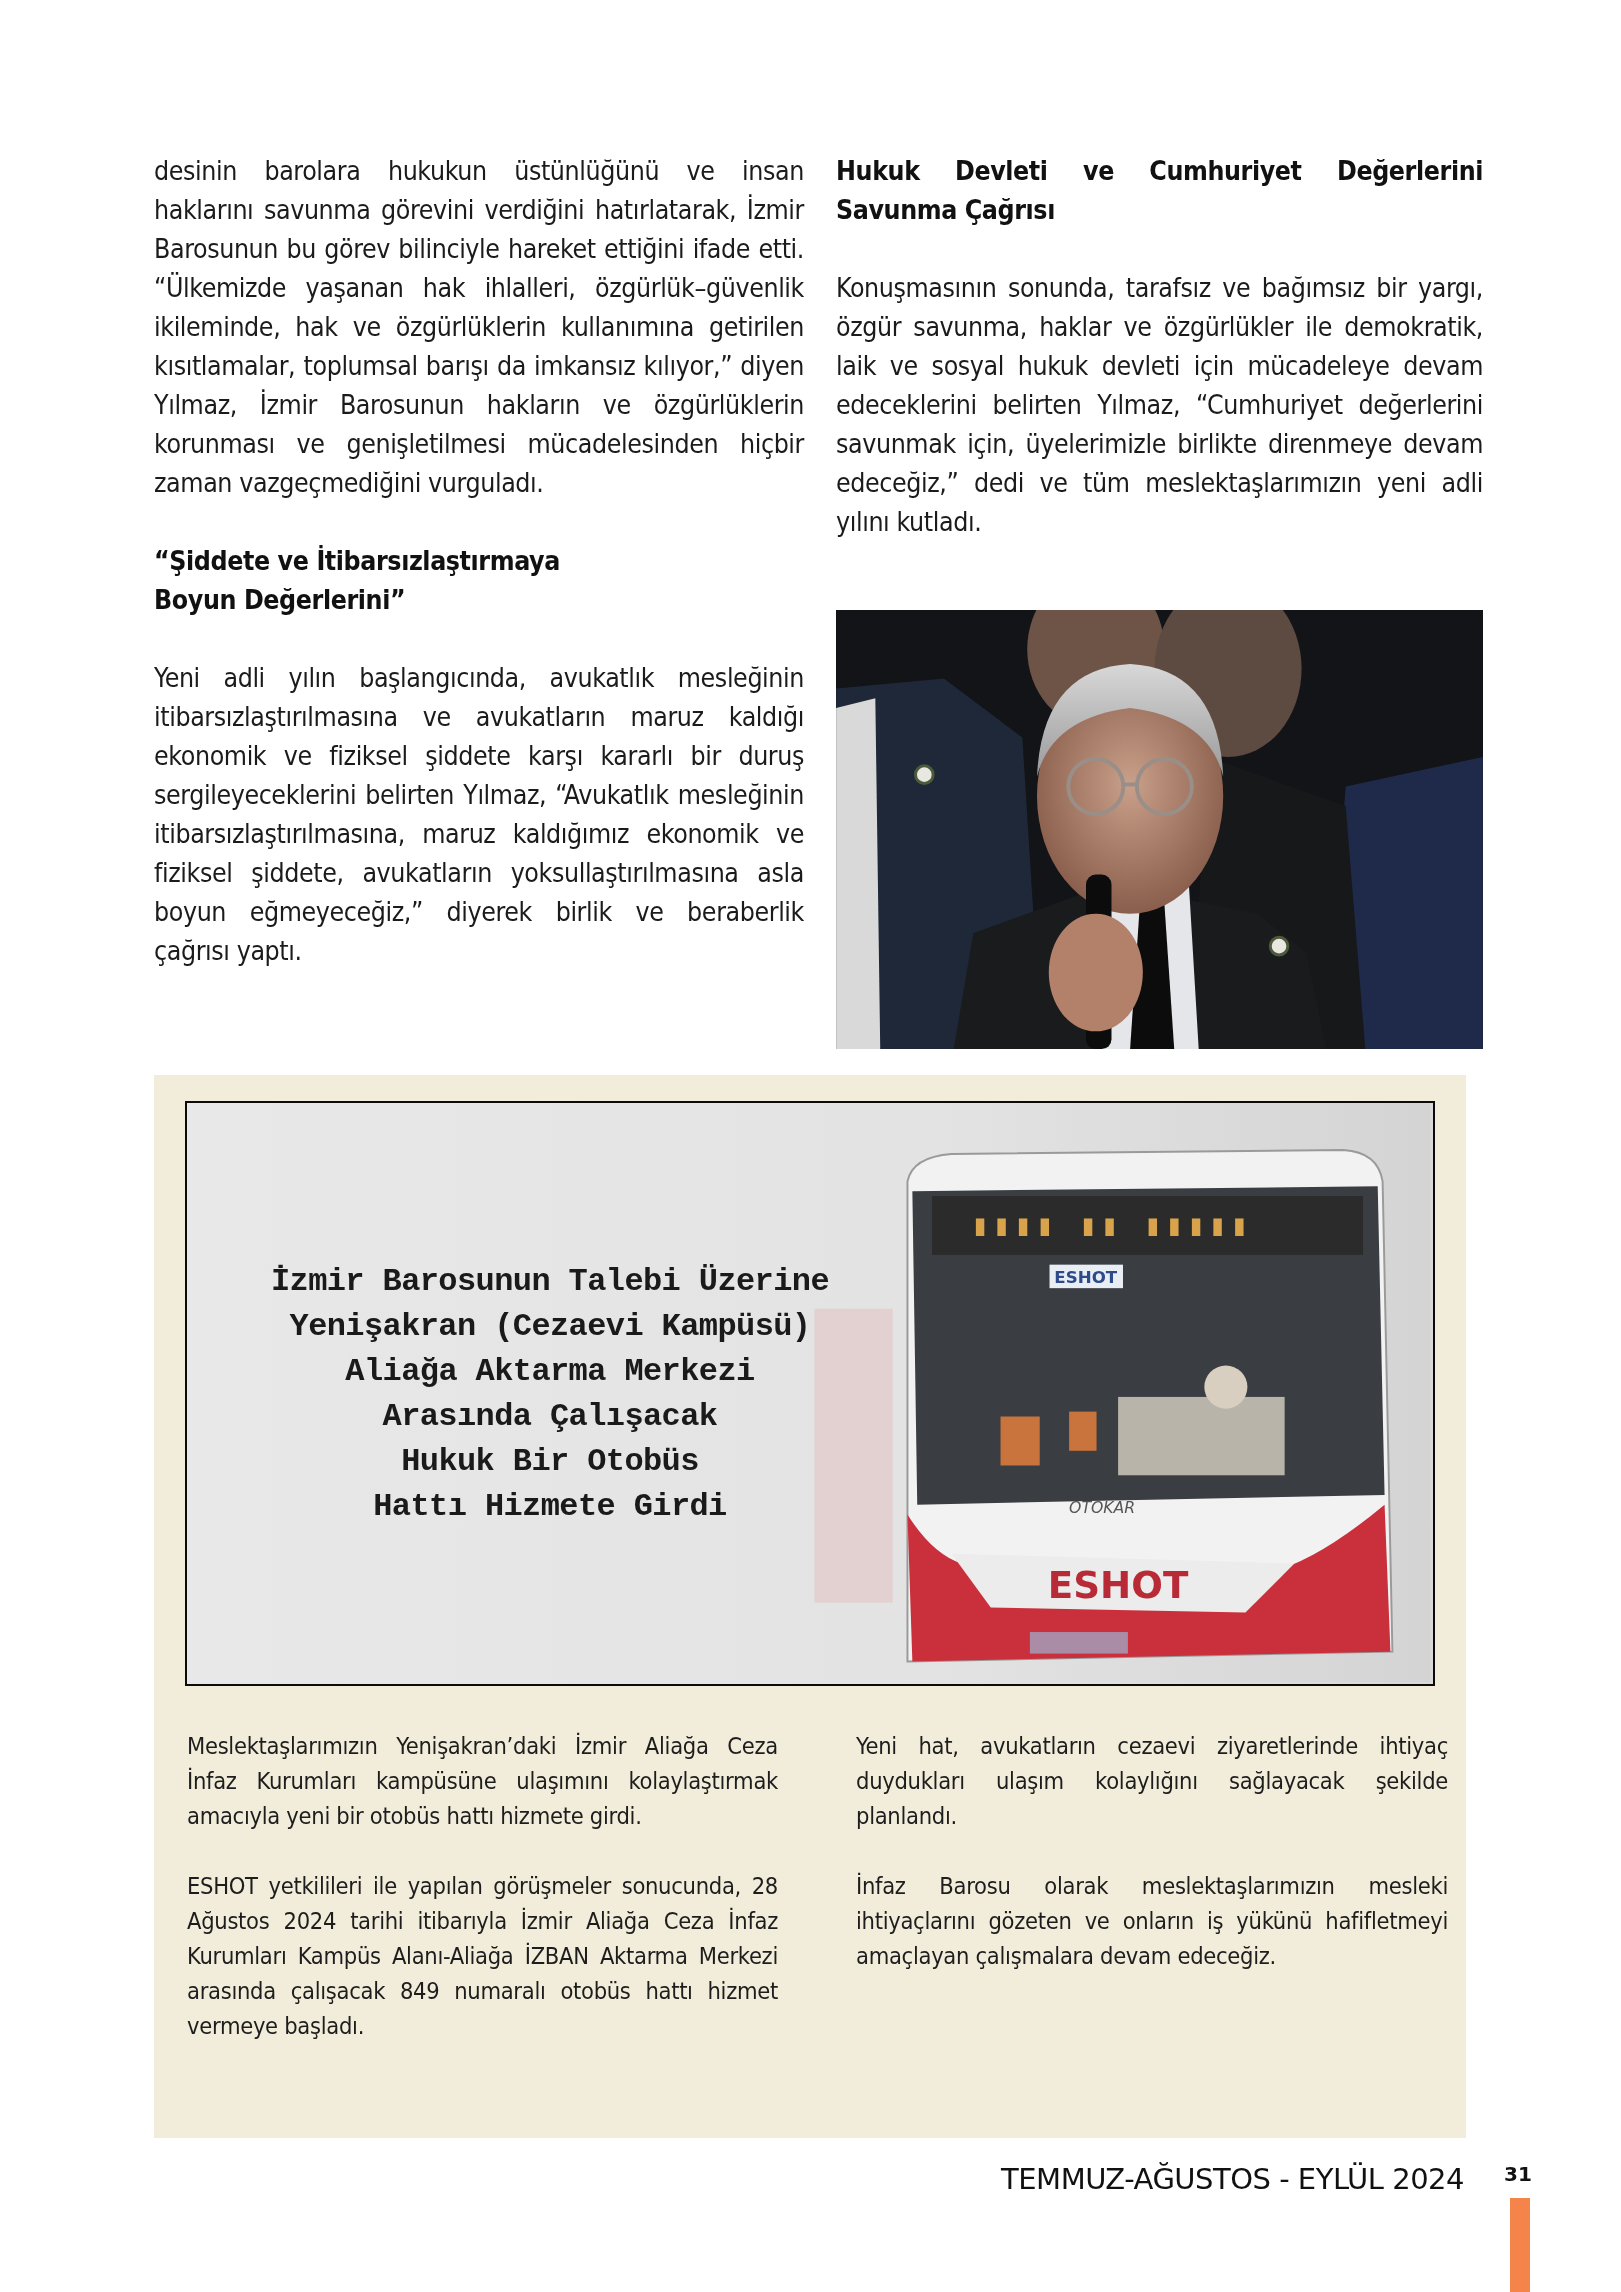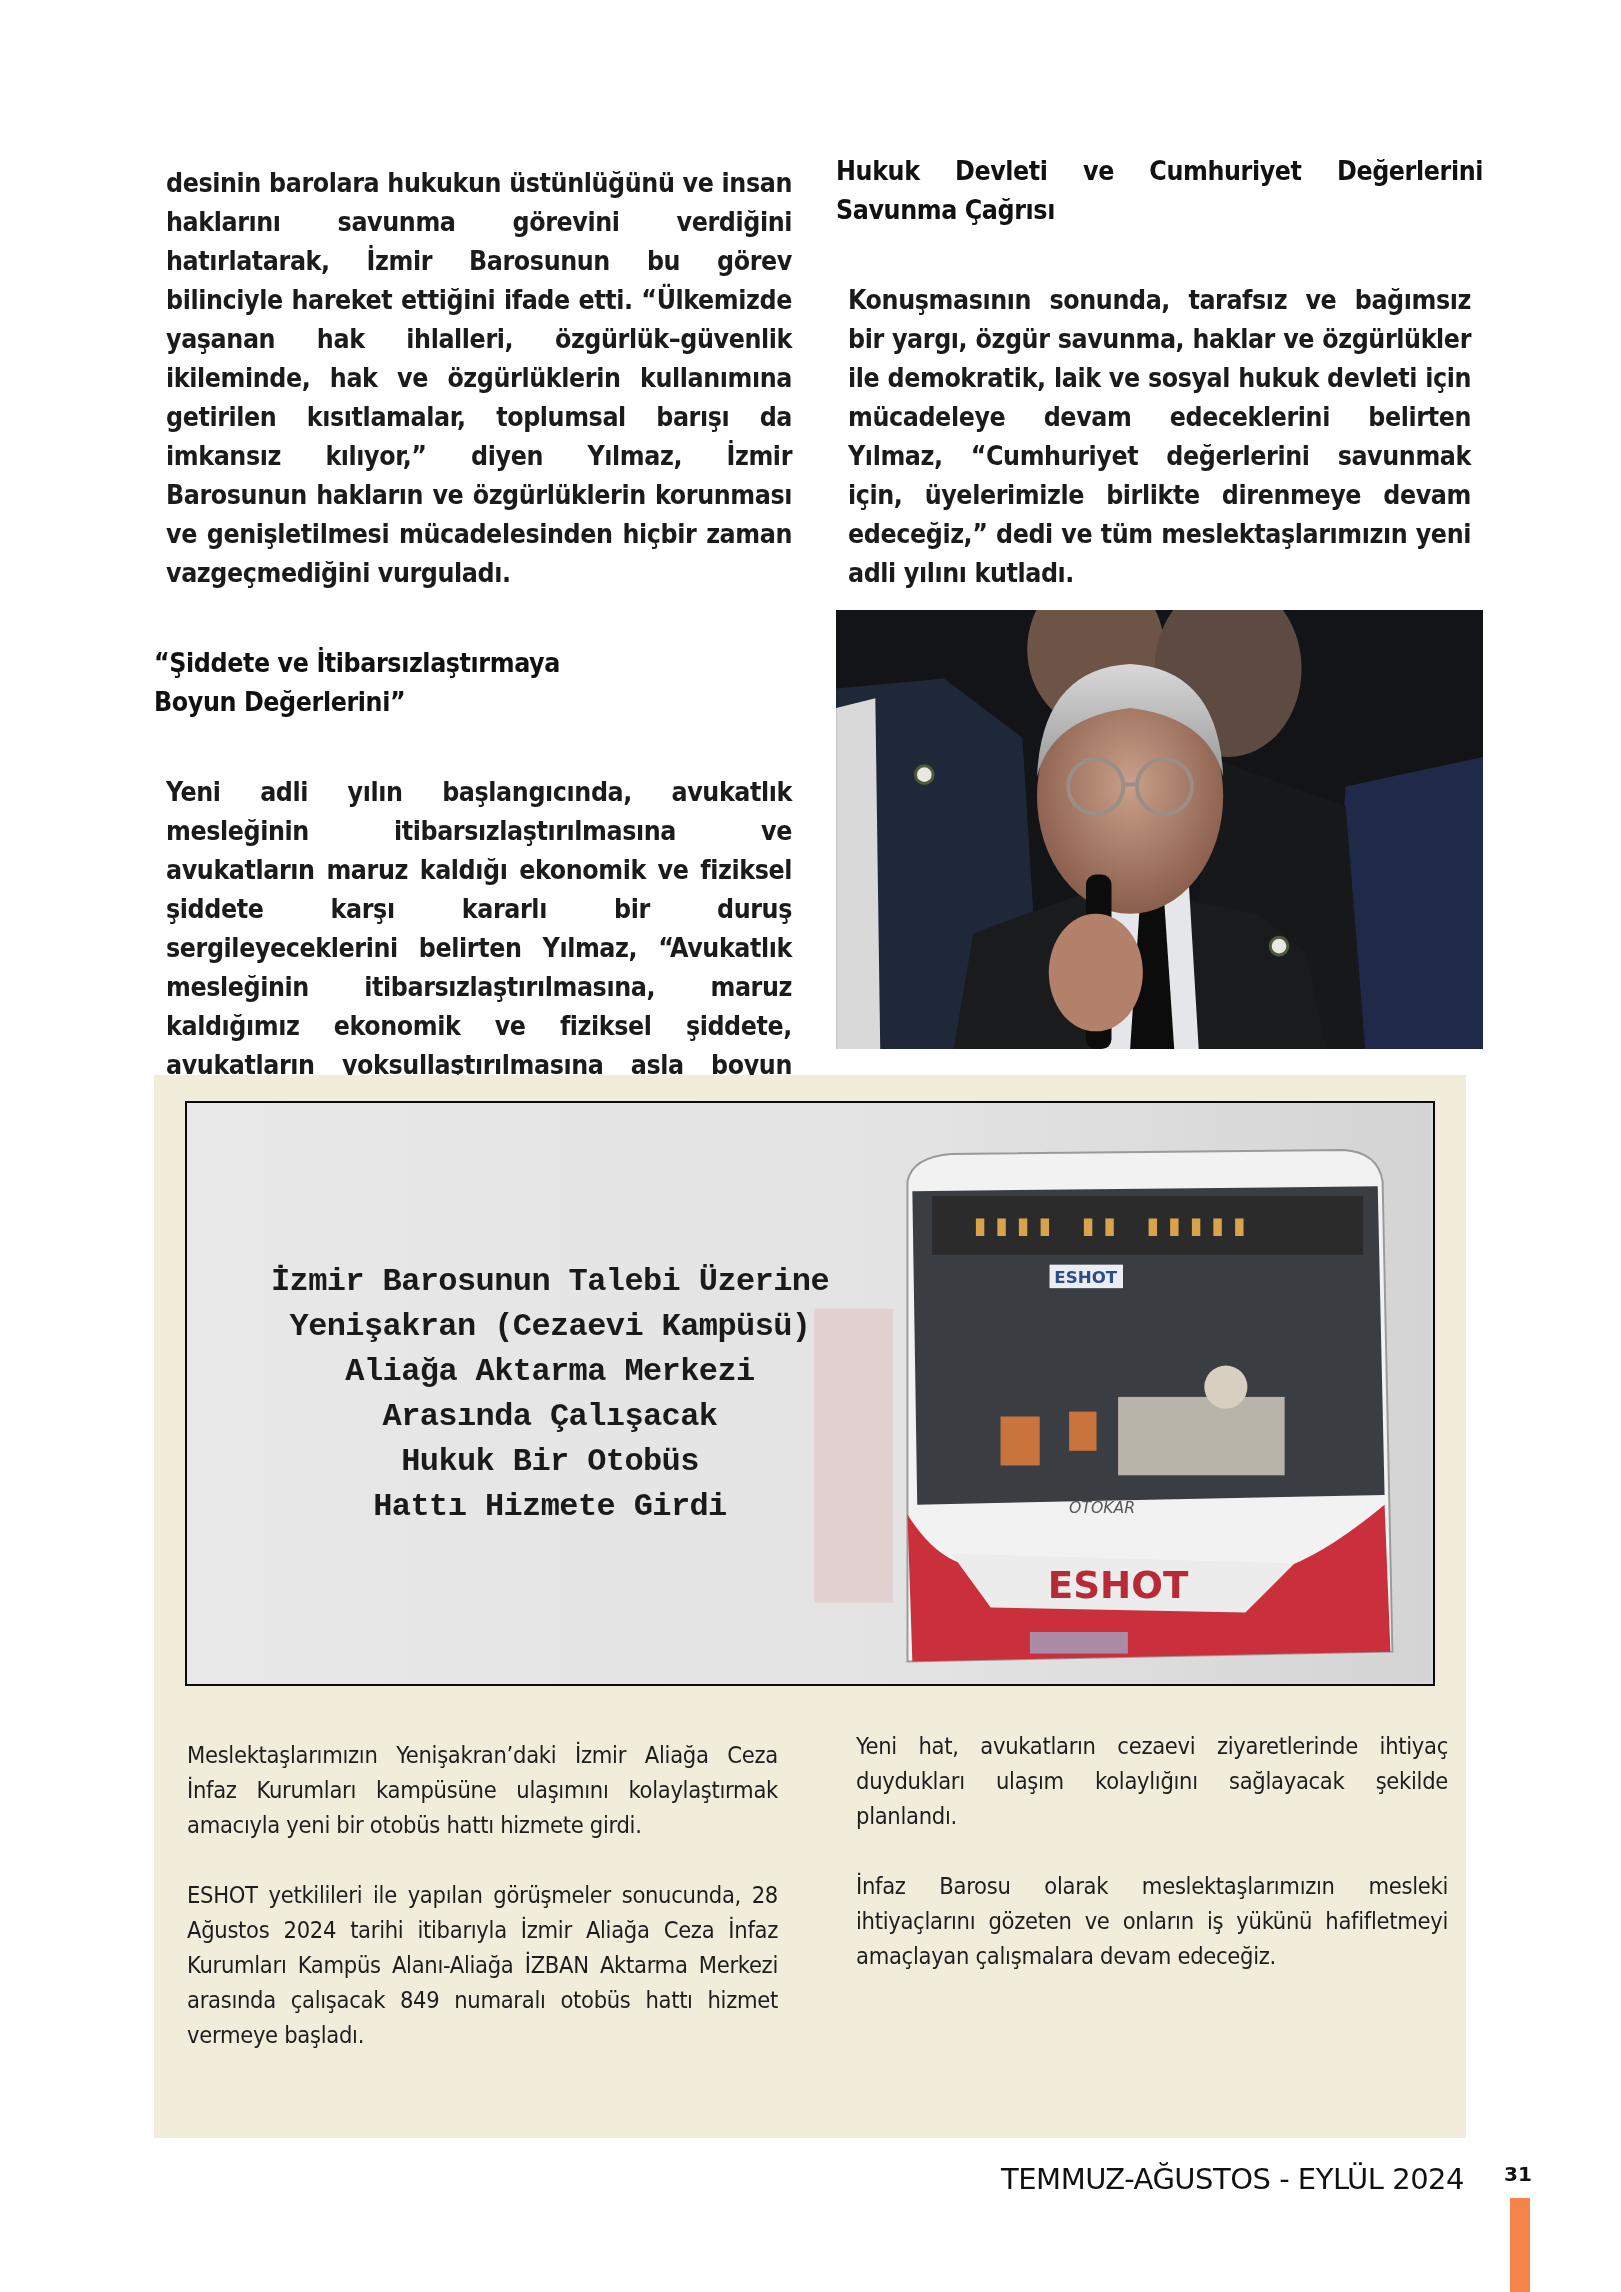--- a/index.html
+++ b/index.html
@@ -1,34 +1,34 @@
 <!DOCTYPE html>
 <html><head>
 <meta charset="utf-8">
 <style>
   html, body { margin:0; padding:0; }
   body { width:1621px; height:2293px; background:#ffffff; position:relative; overflow:hidden;
          font-family:"DejaVu Sans Condensed","DejaVu Sans","Liberation Sans",sans-serif; color:#1b1b1b; }
   .col { position:absolute; font-size:26.5px; line-height:39px; text-align:justify; letter-spacing:-0.4px; }
-  .col p { margin:12px;font-weight:bold; }
+  .col p { margin:0; }
   .col .gap { height:39px; }
   h2.heading { margin:0; font-size:26.5px; line-height:39px; font-weight:bold; color:#111; letter-spacing:-0.4px; }
   #left-col { left:154px; top:151px; width:650px; }
   #right-col { left:836px; top:151px; width:647px; }
   #photo { position:absolute; left:836px; top:610px; width:647px; height:439px; overflow:hidden; background:#15181c; }
   #box { position:absolute; left:154px; top:1075px; width:1312px; height:1063px; background:#f2edda; }
   #banner { position:absolute; left:185px; top:1101px; width:1250px; height:585px; border:2.9px solid #0b0b0b; box-sizing:border-box;
             background:linear-gradient(90deg,#e7e7e7 0%,#e4e4e4 55%,#d9d9d9 100%); overflow:hidden; }
   #banner-title { position:absolute; left:59px; top:156px; width:608px; text-align:center; font-family:Liberation Mono, monospace;
                   font-weight:bold; font-size:32px; line-height:45px; color:#1a1a1a; letter-spacing:-0.6px; }
   #banner-title div { white-space:nowrap; }
   .bcol { position:absolute; font-size:23.5px; line-height:35px; text-align:justify; letter-spacing:-0.3px; color:#1d1d1d; }
   .bcol p { margin:0; }
   .bcol .gap { height:35px; }
-  #bleft { left:187px; top:1729px; width:591px;margin-top:9px; }
+  #bleft { left:187px; top:1729px; width:591px; }
   #bright { left:856px; top:1729px; width:592px; }
   #footer-text { position:absolute; right:157px; top:2162px; font-family:"DejaVu Sans","Liberation Sans",sans-serif; font-weight:normal;
                  font-size:29px; letter-spacing:-0.5px; color:#111; white-space:nowrap; }
   #page-num { position:absolute; left:1504px; top:2162px; font-family:"DejaVu Sans","Liberation Sans",sans-serif; font-weight:bold; font-size:20px; color:#111; }
   #orange-bar { position:absolute; left:1510px; top:2198px; width:19.6px; height:94px; background:#f4844a; }
 </style>
 </head>
 <body>
 
 <div id="left-col" class="col">

